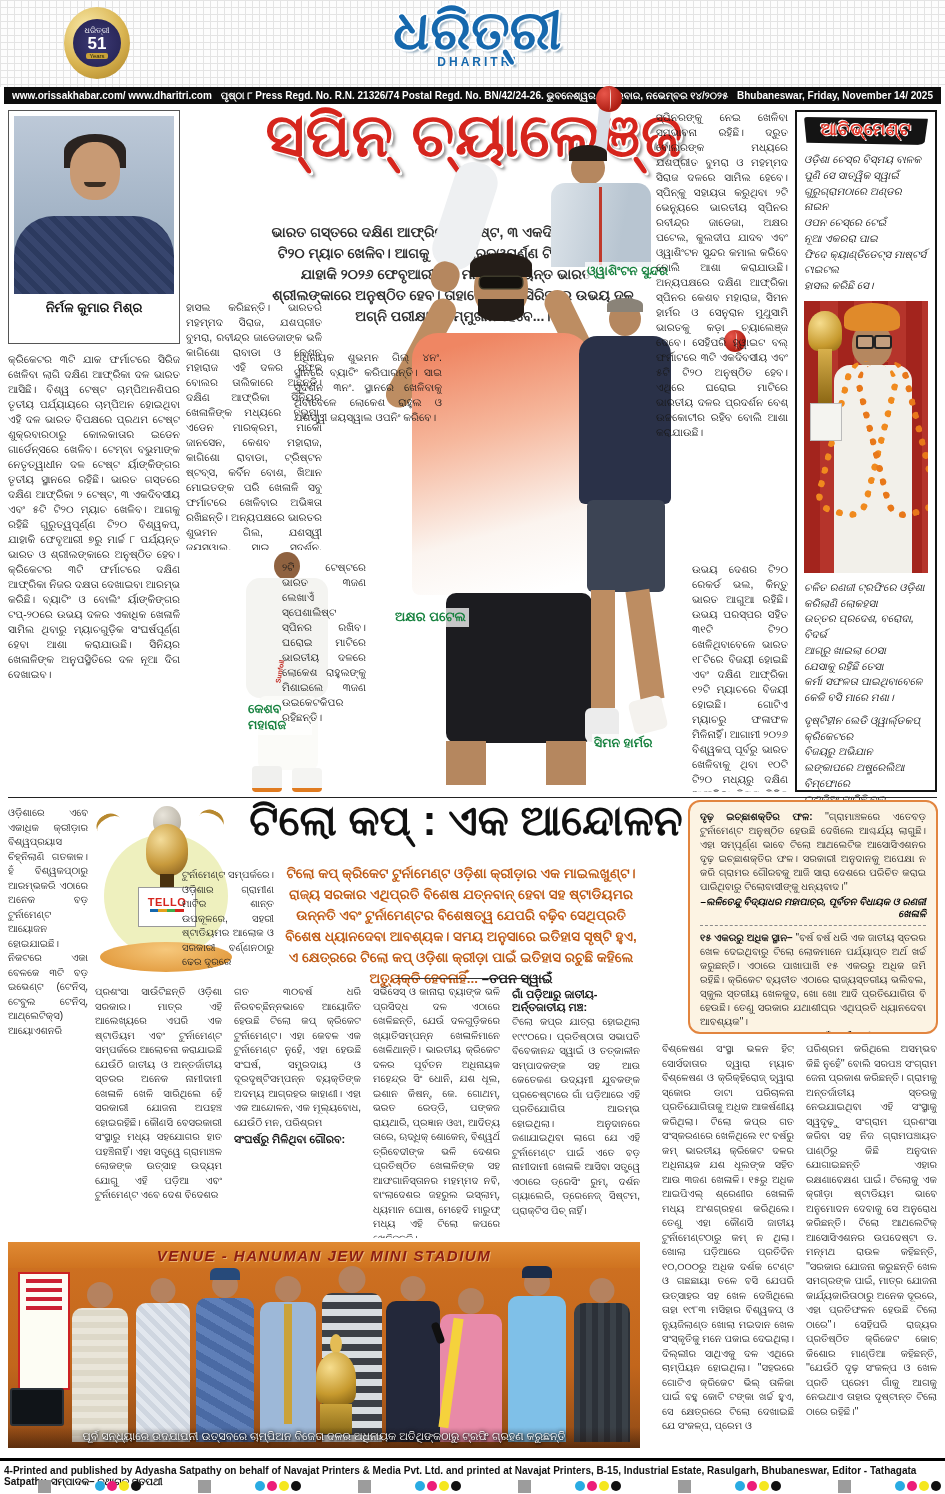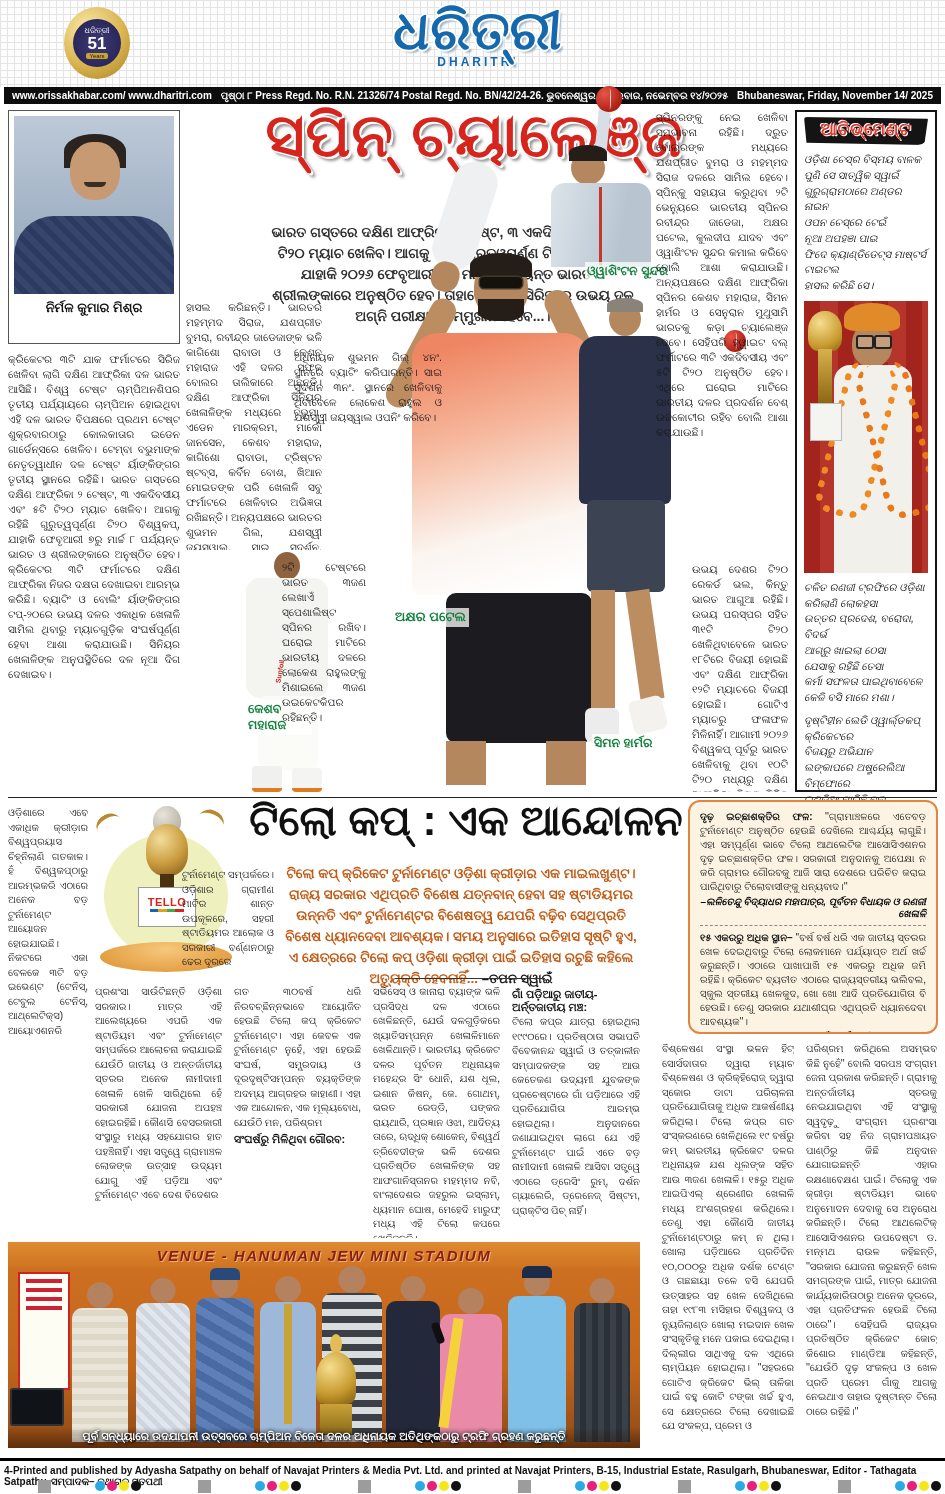--- a/index.html
+++ b/index.html
@@ -90,21 +90,21 @@
   .event{left:8px;top:1242px;width:632px;height:206px;overflow:hidden;
      background:linear-gradient(#d07222,#c2661c 60%,#8f4a16);}
   .evbanner{position:absolute;left:0;top:0;width:100%;height:26px;background:linear-gradient(#e08a33,#cf7320);
      display:flex;align-items:center;justify-content:center;}
   .evbanner span{color:#8c1d12;font-weight:900;font-style:italic;font-size:15px;letter-spacing:1.5px;
      text-shadow:1px 1px 0 rgba(255,235,200,.5);}
   .person{position:absolute;}
   .person .h{position:absolute;left:50%;transform:translateX(-50%);top:0;border-radius:50%;background:#b5825f;}
   .person .t{position:absolute;left:0;top:0;width:100%;border-radius:10px 10px 0 0;}
   .evcap{position:absolute;left:0;bottom:0;width:100%;padding:3px 6px 5px;box-sizing:border-box;text-align:center;
-     color:#fff;font-weight:bold;font-size:11px;text-shadow:1px 1px 2px #000,0 0 4px #000;
+     color:#fff;font-weight:normal;font-size:11px;text-shadow:1px 1px 2px #000,0 0 4px #000;
      background:linear-gradient(transparent,rgba(30,10,0,.45));}
   .evtrophy{position:absolute;left:300px;top:92px;width:56px;height:104px;}
   .evtrophy .dome{position:absolute;left:8px;top:18px;width:40px;height:52px;border-radius:50% 50% 20% 20%;
      background:radial-gradient(circle at 35% 30%,#f6dd8e,#c79a2e 60%,#7c5a10);}
   .evtrophy .fin{position:absolute;left:22px;top:0;width:12px;height:20px;border-radius:50%;background:#e4bc55;}
   .evtrophy .bs{position:absolute;left:12px;top:70px;width:32px;height:30px;background:linear-gradient(#caa23a,#8a6a18);}
   .poster{position:absolute;left:10px;top:30px;width:52px;height:118px;background:#fdfdf4;border:2px solid #c22;box-sizing:border-box;}
   .poster i{display:block;height:4px;margin:5px 6px 0;background:#c23;}
   .phone{position:absolute;left:2px;top:146px;width:50px;height:34px;background:#101418;border:2px solid #2c3238;border-radius:3px;}
   
@@ -215,21 +215,21 @@
 
   <div class="abs achv">
     <div class="achv-ribbon">
       <span class="achv-title">ଆଚିଭ୍‌ମେଣ୍ଟ</span>
     </div>
     <div class="poem">
       <div>ଓଡ଼ିଶା ଚେସ୍‌ର ବିସ୍ମୟ ବାଳକ</div>
       <div>ପୁଣି ସେ ସାତ୍ୱିକ ସ୍ୱାଇଁ</div>
       <div>ଗୁରୁଗ୍ରାମଠାରେ ଅଣ୍ଡର ନାଇନ</div>
       <div>ଓପନ ଚେସ୍‌ରେ ଟେଇଁ</div>
-      <div>ନୂଆ ଅପହଞା ପାଇ</div>
+      <div>ନୂଆ ଏକରରା ପାଇ</div>
       <div>ଫିଦେ କ୍ୟାଣ୍ଡିଡେଟ୍ସ ମାଷ୍ଟର୍ସ ଟାଇଟଲ</div>
       <div>ହାସଲ କରିଛି ସେ।</div>
     </div>
     <div class="boyphoto">
       <div style="position:absolute;left:48px;top:22px;width:40px;height:44px;border-radius:46%;background:#b5875f;"></div>
       <div style="position:absolute;left:40px;top:2px;width:56px;height:28px;border-radius:50% 50% 20% 20%;background:#e08a2a;"></div>
       <div style="position:absolute;left:52px;top:34px;width:14px;height:10px;border:2px solid #222;border-radius:3px;background:rgba(255,255,255,.2);"></div>
       <div style="position:absolute;left:70px;top:34px;width:14px;height:10px;border:2px solid #222;border-radius:3px;background:rgba(255,255,255,.2);"></div>
       <div style="position:absolute;left:30px;top:64px;width:78px;height:208px;border-radius:16px 16px 0 0;background:#f2f0ea;"></div>
       <div style="position:absolute;left:26px;top:60px;width:40px;height:150px;border-radius:20px;border:7px dotted #f08a1e;border-top:none;transform:rotate(14deg);"></div>

